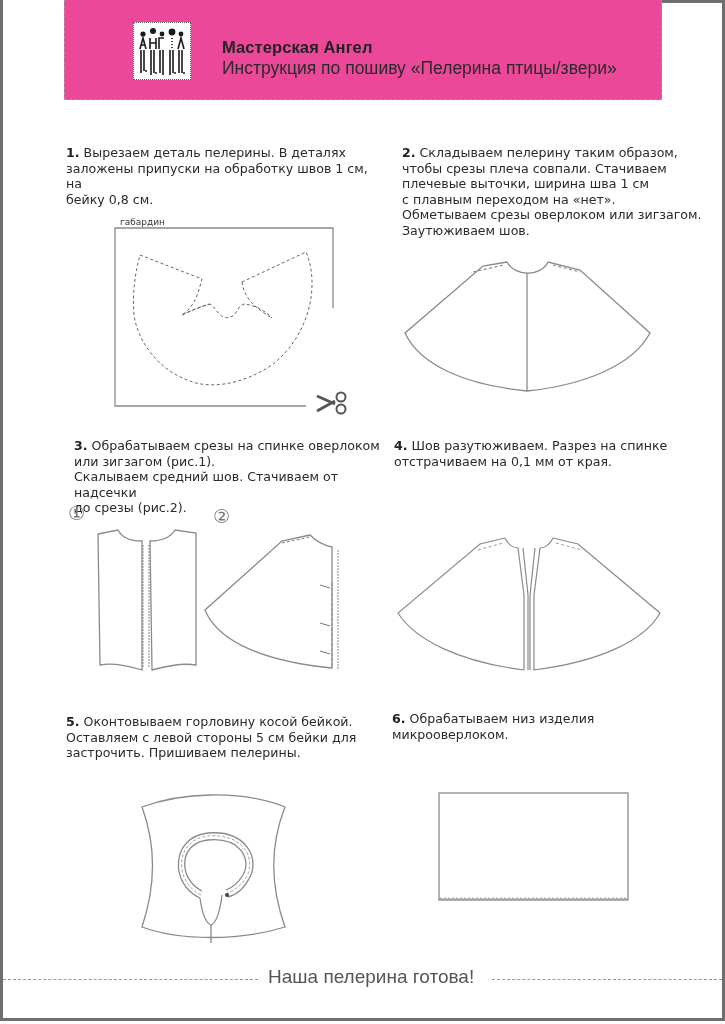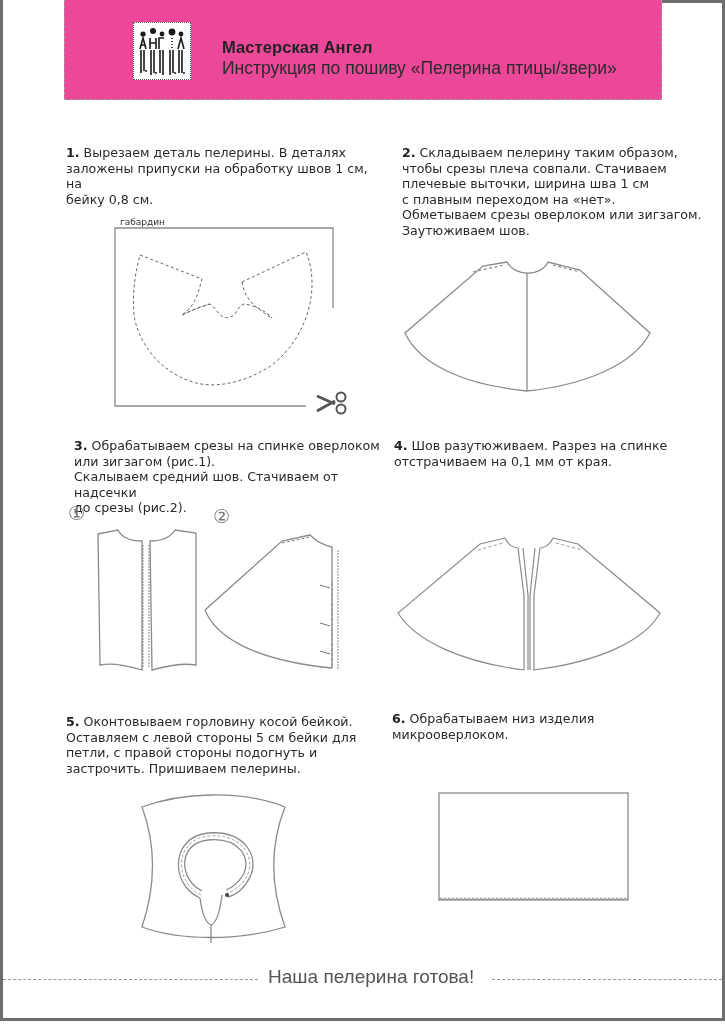--- a/index.html
+++ b/index.html
@@ -144,21 +144,20 @@
     <path d="M128,38 L134,85 L134,160 M150,38 L144,85 L144,160 M133,38 L138,85 M145,38 L140,85 M138,85 V160 M140,85 V160"></path>
   </g>
   <g fill="none" stroke="#999" stroke-width="1" stroke-dasharray="3,2.5">
     <path d="M88,40 L113,33 M166,33 L192,40"></path>
   </g>
 </svg>
 
 <div class="step" style="left:66px; top:714px; width:320px;">
   <p><b>5.</b> <span>Оконтовываем горловину косой бейкой.</span></p>
   <p>Оставляем с левой стороны 5 см  бейки для</p>
-  <p>петли, с правой стороны подогнуть и</p>
   <p>застрочить. Пришиваем пелерины.</p>
 </div>
 <svg class="fig" style="left:130px; top:785px;" width="180" height="165">
   <g fill="none" stroke="#8a8a8a" stroke-width="1.3">
     <path d="M12,22 C50,8 110,4 155,22 C140,60 140,100 155,142 C110,156 50,156 12,142 C26,100 26,60 12,22 Z"></path>
     <path d="M70,113 C40,100 40,52 78,48 C115,45 130,72 120,92 C114,104 106,110 98,112"></path>
     <path d="M72,106 C48,94 48,58 78,55 C110,52 122,74 113,90 C108,98 102,103 96,105"></path>
     <path d="M70,113 C72,128 76,138 81,140 C86,138 90,126 92,110"></path>
     <line x1="81" y1="140" x2="81" y2="158"></line>
   </g>

